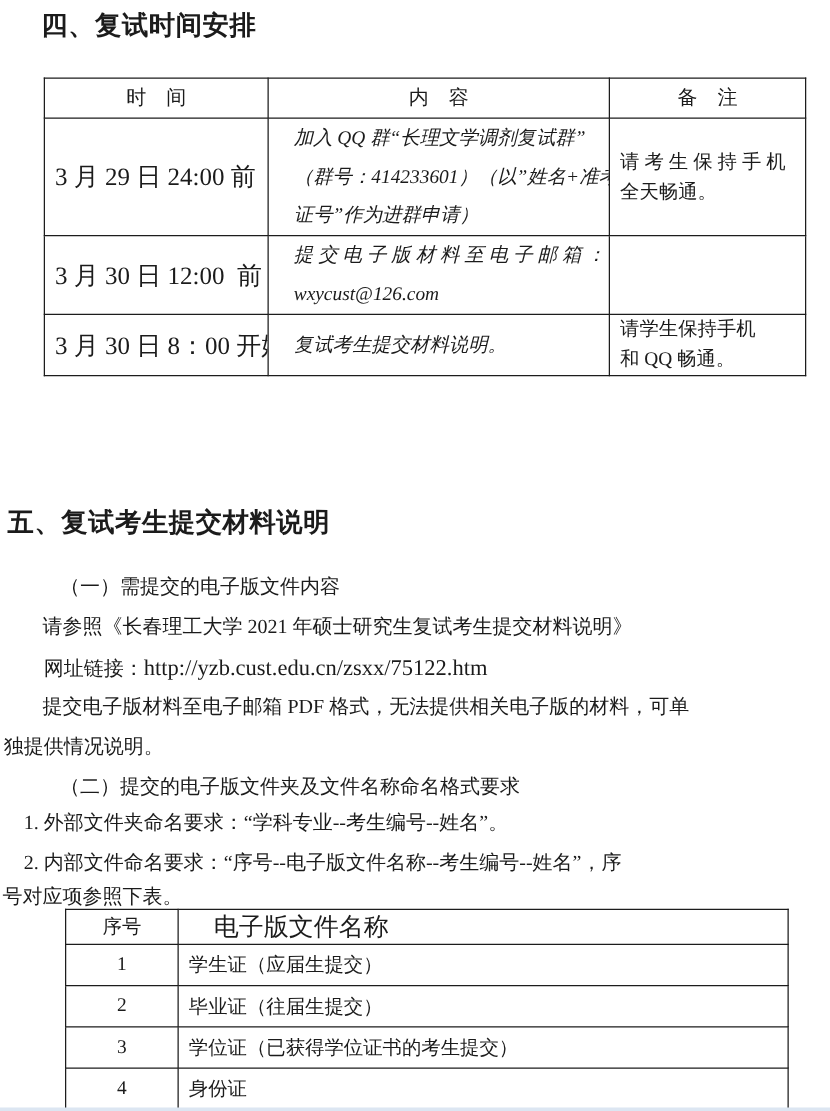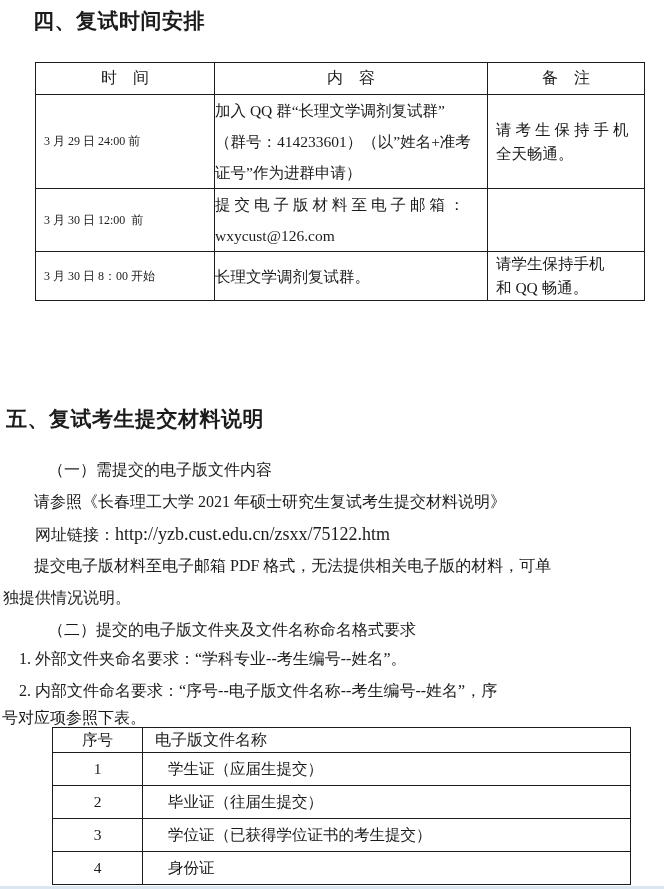--- a/index.html
+++ b/index.html
@@ -17,30 +17,30 @@
   }
   table { position: absolute; border-collapse: collapse; table-layout: fixed; }
   td {
     border: 1.5px solid #1c1c1c;
     font-size: 15.5px;
     vertical-align: middle;
     padding: 0;
     overflow: hidden;
   }
   .th-cell { text-align: center; font-size: 16px; }
-  .time-cell { padding-left: 8px; white-space: pre; font-size: 12px; }
-  .content-cell { padding-left: 0; padding-right: 4px; }
+  .time-cell { padding-left: 8px; white-space: pre; font-size: 20px; }
+  .content-cell { padding-left: 20px; padding-right: 4px; font-style: italic; }
   .content-cell div { line-height: 31px; white-space: pre; }
   .remark-cell { padding-left: 8px; }
   .remark-cell div { line-height: 24px; white-space: pre; }
   .sp { letter-spacing: 4px; }
   .mono { font-family: Liberation Serif, serif; font-size: 18px; }
   .num-cell { text-align: center; font-size: 15.5px; }
-  .name-cell { padding-left: 25px; white-space: pre; }
-  .name-head { padding-left: 12px; white-space: pre; font-size: 16px; }
+  .name-cell { padding-left: 8px; white-space: pre; }
+  .name-head { padding-left: 28px; white-space: pre; font-size: 20px; }
   .bottom-strip { position: absolute; left: 0; width: 664px; height: 3px; }
 </style>
 </head>
 <body>
 
 <div>
 
   <div class="abs heading" style="left:33px; top:10px;">四、复试时间安排</div>
 
   <table style="left:35px; top:62px; width:609px;">
@@ -71,21 +71,21 @@
       <td class="time-cell">3 月 30 日 12:00  前</td>
       <td class="content-cell">
         <div class="sp">提交电子版材料至电子邮箱：</div>
         <div>wxycust@126.com</div>
       </td>
       <td class="remark-cell"></td>
     </tr>
     <tr style="height:45px;">
       <td class="time-cell">3 月 30 日 8：00 开始</td>
       <td class="content-cell">
-        <div>长理文学调剂复试群。</div>
+        <div>复试考生提交材料说明。</div>
       </td>
       <td class="remark-cell">
         <div>请学生保持手机</div>
         <div>和 QQ 畅通。</div>
       </td>
     </tr>
   </tbody>
     </table>
 
   <div class="abs heading" style="left:6px; top:408px;">五、复试考生提交材料说明</div>

